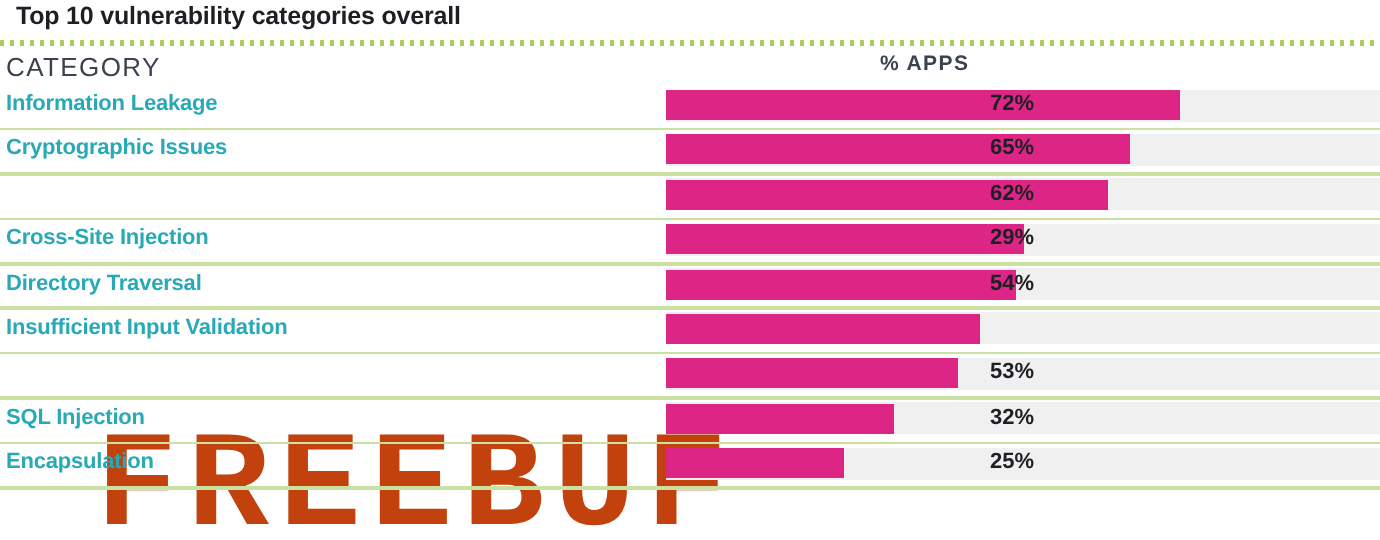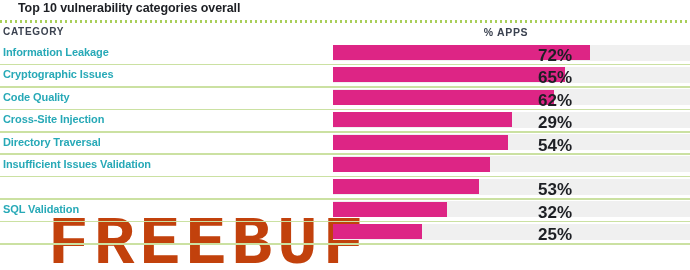--- a/index.html
+++ b/index.html
@@ -33,21 +33,21 @@
     letter-spacing: 5px;
     color: #c2410c;
     user-select: none;
     pointer-events: none;
     z-index: 1;
   }
 
   
   #chart-title {
     position: absolute;
-    left: 18px;
+    left: 8px;
     top: 1px;
     font-size: 12.5px;
     font-weight: 700;
     color: #1d1f24;
     letter-spacing: -0.1px;
     z-index: 3;
   }
 
   #title-rule {
     position: absolute;
@@ -68,31 +68,31 @@
     left: 0;
     top: 26px;
     width: 690px;
     height: 17px;
     z-index: 3;
   }
   #header-category {
     position: absolute;
     left: 3px;
     top: 0px;
-    font-size: 10px;
-    font-weight: 700;
+    font-size: 13px;
+    font-weight: 400;
     letter-spacing: 0.7px;
     color: #3b4250;
   }
   #header-apps {
     position: absolute;
     left: 440px;
     top: 0px;
     width: 132px;
-    text-align: center;
+    text-align: left;
     font-size: 10.5px;
     font-weight: 700;
     letter-spacing: 0.7px;
     color: #3b4250;
   }
 
   
   #rows {
     position: absolute;
     left: 0;
@@ -133,22 +133,22 @@
     top: 2px;
     height: 15px;
     background: #dd2585;
   }
 
   .value {
     position: absolute;
     left: 440px;
     top: 3px;
     width: 132px;
-    text-align: right;
-    font-size: 17px;
+    text-align: center;
+    font-size: 11px;
     font-weight: 700;
     color: #1d1f24;
   }
 
   .row-divider {
     position: absolute;
     left: 0;
     bottom: 0px;
     width: 690px;
     height: 1.6px;
@@ -179,60 +179,60 @@
         <div class="row-divider"></div>
       </div>
       <div class="row">
         <div class="row-label">Cryptographic Issues</div>
         <div class="track"></div>
         <div class="bar" style="width: 232.05px;"></div>
         <div class="value">65%</div>
         <div class="row-divider"></div>
       </div>
       <div class="row">
-        <div class="row-label">Code Quality</div>
         <div class="track"></div>
         <div class="bar" style="width: 221.34px;"></div>
         <div class="value">62%</div>
         <div class="row-divider"></div>
       </div>
       <div class="row">
         <div class="row-label">Cross-Site Injection</div>
         <div class="track"></div>
         <div class="bar" style="width: 178.5px;"></div>
         <div class="value">29%</div>
         <div class="row-divider"></div>
       </div>
       <div class="row">
         <div class="row-label">Directory Traversal</div>
         <div class="track"></div>
         <div class="bar" style="width: 174.93px;"></div>
         <div class="value">54%</div>
         <div class="row-divider"></div>
       </div>
       <div class="row">
-        <div class="row-label">Insufficient Issues Validation</div>
+        <div class="row-label">Insufficient Input Validation</div>
         <div class="track"></div>
         <div class="bar" style="width: 157.08px;"></div>
         <div class="row-divider"></div>
       </div>
       <div class="row">
         <div class="track"></div>
         <div class="bar" style="width: 146.37px;"></div>
         <div class="value">53%</div>
         <div class="row-divider"></div>
       </div>
       <div class="row">
-        <div class="row-label">SQL Validation</div>
+        <div class="row-label">SQL Injection</div>
         <div class="track"></div>
         <div class="bar" style="width: 114.24px;"></div>
         <div class="value">32%</div>
         <div class="row-divider"></div>
       </div>
       <div class="row">
+        <div class="row-label">Encapsulation</div>
         <div class="track"></div>
         <div class="bar" style="width: 89.25px;"></div>
         <div class="value">25%</div>
         <div class="row-divider"></div>
       </div>
     </div>
 
 </div>
 
 </body></html>

